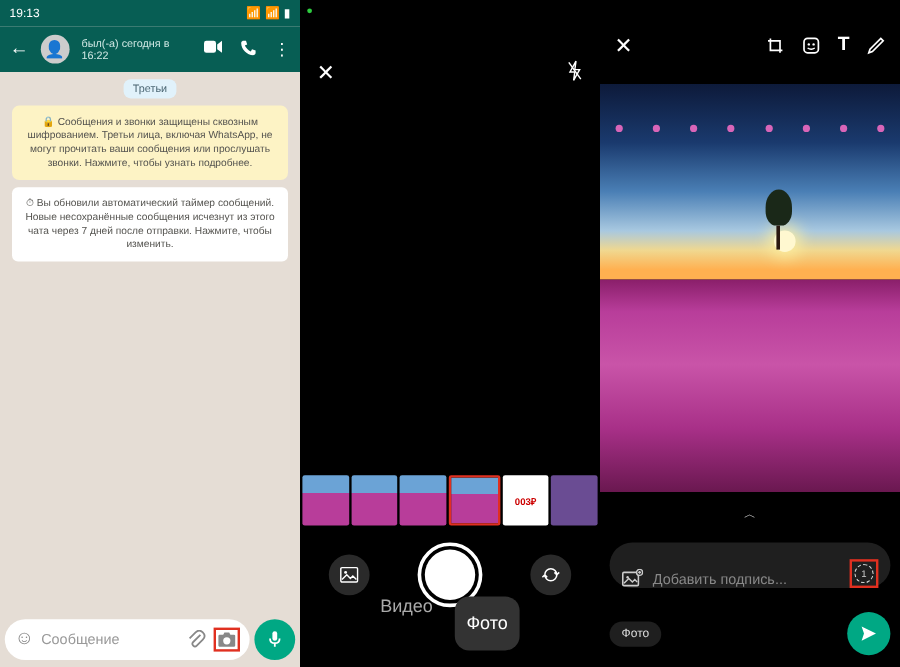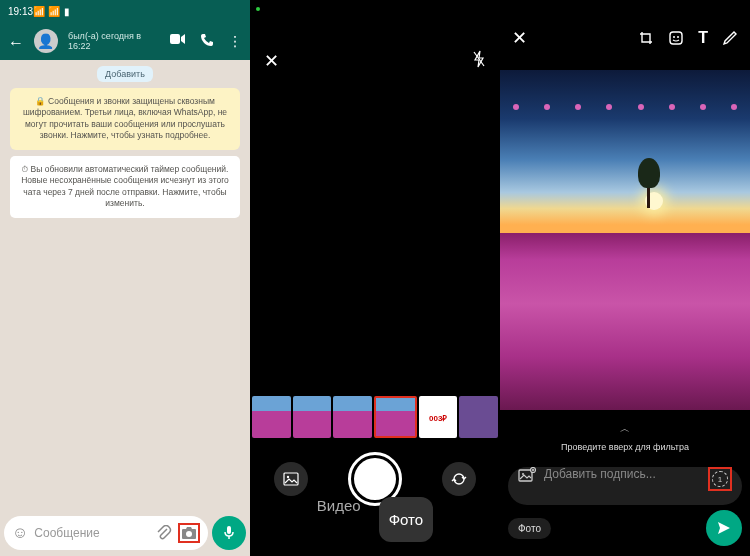--- a/index.html
+++ b/index.html
@@ -3,21 +3,21 @@
 <meta charset="utf-8">
 <style>
 *{margin:0;padding:0;box-sizing:border-box;font-family:-apple-system,Helvetica,Arial,sans-serif}
 body{width:750px;height:556px;display:flex;background:#000}
 .panel{height:556px;position:relative;overflow:hidden}
 .p1{width:250px;background:#e5ddd5}
 .p2{width:250px;background:#000}
 .p3{width:250px;background:#000}
 
 
-.status-bar{height:22px;background:#075e54;color:#fff;display:flex;align-items:center;padding:0 8px;font-size:10px}
+.status-bar{height:22px;background:#075e54;color:#fff;display:flex;align-items:center;justify-content:space-between;padding:0 8px;font-size:10px}
 .status-icons{display:flex;gap:3px;align-items:center}
 .chat-header{height:38px;background:#075e54;color:#fff;display:flex;align-items:center;padding:0 8px;gap:10px}
 .back-arrow{font-size:16px}
 .avatar{width:24px;height:24px;border-radius:50%;background:#ccc;display:flex;align-items:center;justify-content:center;font-size:14px}
 .contact-info{flex:1;font-size:9px;color:#d0e8e4}
 .hdr-icons{display:flex;gap:14px;font-size:14px}
 .chat-body{padding:6px;display:flex;flex-direction:column;align-items:center;gap:6px}
 .date-pill{background:#e1f2fb;color:#4a6572;font-size:9px;padding:3px 8px;border-radius:6px}
 .info-bubble{background:#fdf3c5;border-radius:6px;padding:8px 10px;font-size:8.5px;color:#54534f;text-align:center;line-height:1.35;max-width:230px}
 .info-bubble2{background:#fff;border-radius:5px;padding:8px 10px;font-size:8.5px;color:#54534f;text-align:center;line-height:1.35;max-width:230px}
@@ -55,21 +55,21 @@
 .sky{height:48%;background:linear-gradient(to bottom,#0d1a3a 0%,#1a3a6e 30%,#4a7fb5 55%,#a8c8e0 75%,#f0d890 85%,#ffb050 95%)}
 .sun{position:absolute;top:36%;left:58%;width:18px;height:18px;border-radius:50%;background:#fff8d0;box-shadow:0 0 12px 5px rgba(255,240,160,0.8)}
 .tree{position:absolute;top:26%;left:55%;width:22px;height:48px}
 .tree-crown{width:22px;height:30px;background:#1a2818;border-radius:50% 50% 40% 40%}
 .tree-trunk{width:3px;height:20px;background:#2a1810;margin:0 auto}
 .field{height:52%;background:linear-gradient(to bottom,#8a1f6a 0%,#b83d9a 15%,#c954a8 40%,#a83088 70%,#6a1850 100%)}
 .flower-row{position:absolute;width:100%;display:flex;justify-content:space-around}
 .fl{width:6px;height:6px;border-radius:50%;background:#d965b8}
 .swipe-hint{position:absolute;bottom:104px;left:0;right:0;text-align:center;color:#ddd;font-size:9px}
 .swipe-chevron{position:absolute;bottom:120px;left:0;right:0;text-align:center;color:#ddd;font-size:10px}
-.caption-bar{position:absolute;bottom:51px;left:8px;right:8px;height:38px;background:#1f1f1f;border-radius:22px;display:flex;align-items:flex-start;padding:0 10px;gap:8px}
+.caption-bar{position:absolute;bottom:66px;left:8px;right:8px;height:38px;background:#1f1f1f;border-radius:22px;display:flex;align-items:flex-end;padding:0 10px;gap:8px}
 .add-img{color:#ccc;font-size:14px}
 .caption-ph{flex:1;color:#888;font-size:12px}
 .viewonce{border:2px solid #e03020;padding:2px;display:flex;align-items:center;justify-content:center}
 .vo-icon{width:16px;height:16px;border:1.5px dashed #ccc;border-radius:50%;display:flex;align-items:center;justify-content:center;font-size:8px;color:#ccc}
 .send-row{position:absolute;bottom:10px;left:8px;right:8px;display:flex;align-items:center;justify-content:space-between}
 .recipient{background:#1f1f1f;color:#ddd;font-size:10px;padding:5px 10px;border-radius:14px}
 .send-btn{width:36px;height:36px;border-radius:50%;background:#00a884;display:flex;align-items:center;justify-content:center;color:#fff;font-size:16px}
 
 svg{display:block}
 </style>
@@ -98,21 +98,21 @@
       </span>
       <span>
         <svg width="14" height="14" viewBox="0 0 14 14">
             <path d="M3 1 C1 1 1 3 1 3 C1 8 6 13 11 13 C11 13 13 13 13 11 L13 9 L10 8 L9 10 C7 9 5 7 4 5 L6 4 L5 1 Z" fill="#fff"></path>
           </svg>
       </span>
       <span>⋮</span>
     </div>
   </div>
   <div class="chat-body">
-    <div class="date-pill">Добавить</div>
+    <div class="date-pill">Третьи</div>
     <div class="info-bubble">🔒 Сообщения и звонки защищены сквозным шифрованием. Третьи лица, включая WhatsApp, не могут прочитать ваши сообщения или прослушать звонки. Нажмите, чтобы узнать подробнее.</div>
     <div class="info-bubble2">⏱ Вы обновили автоматический таймер сообщений. Новые несохранённые сообщения исчезнут из этого чата через 7 дней после отправки. Нажмите, чтобы изменить.</div>
   </div>
   <div class="input-bar">
     <div class="msg-input">
       <span class="emoji">☺</span>
       <span class="ph">Сообщение</span>
       <span class="attach">
         <svg width="16" height="16" viewBox="0 0 16 16">
             <path d="M11 4 L5 10 C4 11 4 12 5 13 C6 14 7 14 8 13 L13 8 C15 6 15 4 13 2 C11 0 9 0 7 2 L2 7" stroke="#888" stroke-width="1.5" fill="none"></path>
@@ -221,21 +221,20 @@
           <div class="fl"></div>
           <div class="fl"></div>
           <div class="fl"></div>
           <div class="fl"></div>
           <div class="fl"></div>
           <div class="fl"></div>
         </div>
     </div>
   </div>
   <div class="swipe-chevron">︿</div>
-  <div class="swipe-hint">Проведите вверх для фильтра</div>
   <div class="caption-bar">
     <span class="add-img">
       <svg width="18" height="16" viewBox="0 0 18 16">
           <rect x="1" y="3" width="13" height="11" rx="1" fill="none" stroke="#ccc" stroke-width="1.3"></rect>
           <circle cx="5" cy="7" r="1" fill="#ccc"></circle>
           <path d="M2 12 L6 8 L9 11 L11 9 L13 11" stroke="#ccc" stroke-width="1.2" fill="none"></path>
           <circle cx="15" cy="3" r="2.5" fill="#1f1f1f" stroke="#ccc" stroke-width="1.2"></circle>
           <line x1="15" y1="1.8" x2="15" y2="4.2" stroke="#ccc" stroke-width="1.2"></line>
           <line x1="13.8" y1="3" x2="16.2" y2="3" stroke="#ccc" stroke-width="1.2"></line>
         </svg>

